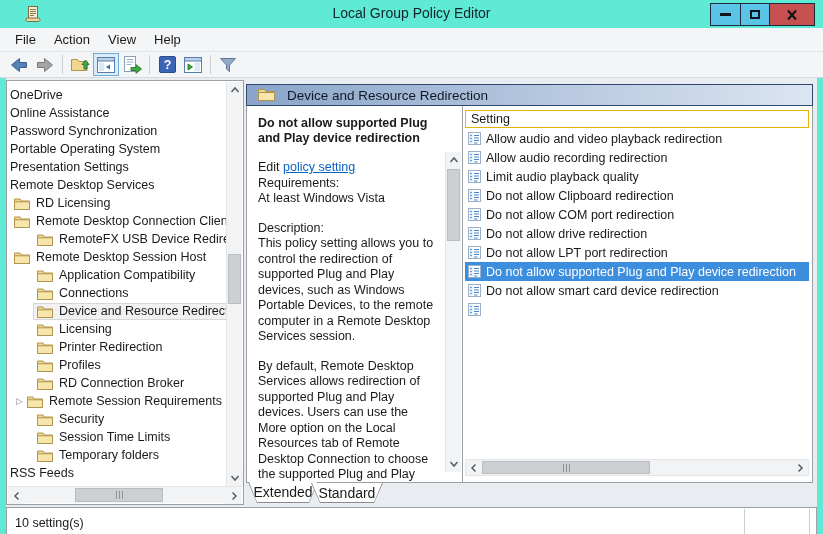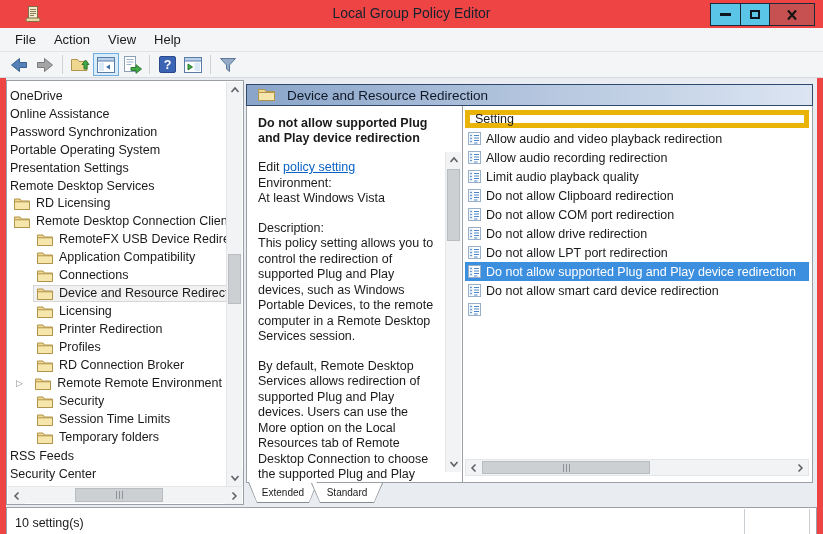--- a/index.html
+++ b/index.html
@@ -1,19 +1,19 @@
 <!DOCTYPE html>
 <html><head>
 <meta charset="utf-8">
 <style>
   * { margin:0; padding:0; box-sizing:border-box; }
   html,body { background:#9eb6c4; }
   .window {
     position:relative; width:823px; height:534px; overflow:hidden;
-    background:#ef4444; font-family:"Liberation Sans", sans-serif; color:#1a1a1a;
+    background:#5eead4; font-family:"Liberation Sans", sans-serif; color:#1a1a1a;
   }
   
   .titlebar { position:absolute; top:0; left:0; right:0; height:28px; }
   .app-icon { position:absolute; left:25px; top:5px; }
   .win-title { position:absolute; left:0; right:0; top:5px; text-align:center; font-size:14px; color:#13222e; }
   .controls { position:absolute; right:8px; top:3px; display:flex; border:1px solid #1b2a39; }
   .win-btn { width:29px; height:21px; display:flex; align-items:center; justify-content:center; background:#5ac5e7; border-left:1px solid #1b2a39; }
   .win-btn:first-child { border-left:none; }
   .win-btn.close { width:45px; background:#c75050; }
   .glyph-min { width:11px; height:3px; background:#0d1620; }
@@ -28,21 +28,21 @@
   .tb-sep { width:1px; height:19px; background:#cfd2d5; margin:0 4px; }
   
   .main-bg { position:absolute; left:6px; top:78px; width:811px; height:449px; background:#e9edf1; }
   
   .tree-pane { position:absolute; left:6px; top:80px; width:238px; height:425px; background:#fff; border:1px solid #9aa0a6; }
   .tree-rows { position:absolute; top:1px; left:1px; right:17px; bottom:18px; overflow:hidden; padding-top:4px; }
   .tree-row { height:18px; display:flex; align-items:center; font-size:12.5px; white-space:nowrap; }
   .tree-row .row-body { display:flex; align-items:center; padding:0 3px; height:17px; border:1px solid transparent; }
   .tree-row.selected .row-body { background:#f1f1f1; border:1px solid #d7d7d7; }
   .tree-row .ficon { margin-right:6px; flex:0 0 auto; }
-  .lvl0 { margin-left:-4px; padding-left:2px;align-items:flex-end; }
+  .lvl0 { margin-left:-4px; padding-left:2px; }
   .lvl1 { padding-left:2px; }
   .lvl2 { padding-left:25px; }
   .lvl2.has-exp { padding-left:6px; }
   .expander { width:19px; font-size:9px; color:#8a8a8a; display:inline-flex; justify-content:flex-start; padding-left:2px; }
   
   .sb { background:#f2f3f4; }
   .sb-arrow { display:flex; align-items:center; justify-content:center; background:#f2f3f4; }
   .sb-thumb { background:#cdd0d3; border:1px solid #b9bcc0; position:absolute; }
   .grip { display:flex; gap:2px; align-items:center; justify-content:center; height:100%; }
   .grip i { display:block; width:1px; height:8px; background:#8f9296; }
@@ -60,30 +60,30 @@
   .desc-pane { width:216px; border-right:1px solid #9aa0a6; position:relative; padding:8px 24px 0 11px; font-size:12.5px; line-height:15.5px; overflow:hidden; }
   .desc-title { font-weight:bold; margin:2px 0 14px 0; line-height:15px; }
   .desc-edit { }
   .desc-edit a { color:#0a62c4; text-decoration:underline; cursor:pointer; }
   .desc-block { white-space:pre-line; margin-bottom:14px; }
   .desc-vscroll { position:absolute; top:46px; right:1px; width:16px; height:320px; background:#f2f3f4; border-left:1px solid #e3e5e7; }
   .desc-vscroll .sb-arrow { width:15px; height:16px; }
   .desc-vscroll .down { position:absolute; bottom:0; }
   
   .list-pane { flex:1; position:relative; padding:4px 3px 0 2px; overflow:hidden; }
-  .list-header { height:18px; border:5px solid #eab308; display:flex; align-items:center; padding-left:5px; font-size:12.5px; background:#fff; margin-bottom:1px; }
+  .list-header { height:18px; border:1px solid #eab308; display:flex; align-items:center; padding-left:5px; font-size:12.5px; background:#fff; margin-bottom:1px; }
   .list-row { height:19px; display:flex; align-items:center; padding-left:3px; font-size:12.5px; white-space:nowrap; overflow:hidden; }
   .list-row .picon { margin-right:5px; flex:0 0 auto; }
   .list-row.selected { background:#3c8ede; color:#fff; }
   .list-hscroll { position:absolute; left:2px; right:3px; bottom:6px; height:17px; background:#f2f3f4; border:1px solid #e3e5e7; display:flex; }
   .list-hscroll .sb-arrow { width:16px; height:15px; }
   
   .tab-row { position:absolute; left:246px; top:483px; width:567px; height:22px; display:flex; padding-left:2px; }
   .tab { position:relative; height:20px; margin-right:-7px; clip-path:polygon(0 0,100% 0,calc(100% - 9px) 100%,9px 100%); background:#878c92; }
-  .tab-inner { position:absolute; inset:0 1px 1px 1px; clip-path:polygon(0 0,100% 0,calc(100% - 8px) 100%,8px 100%); background:#fff; display:flex; align-items:center; justify-content:center; font-size:10px; }
+  .tab-inner { position:absolute; inset:0 1px 1px 1px; clip-path:polygon(0 0,100% 0,calc(100% - 8px) 100%,8px 100%); background:#fff; display:flex; align-items:center; justify-content:center; font-size:14px; }
   .tab.active { margin-top:-1px; height:21px; }
   
   .statusbar { position:absolute; left:6px; top:507px; width:811px; height:32px; background:#fff; border:1px solid #9aa0a6; display:flex; align-items:center; padding-left:8px; font-size:12.5px; }
   .sb-div { position:absolute; top:1px; bottom:1px; width:1px; background:#c9ced3; }
 </style>
 </head>
 <body>
 
 <div class="window">
 
@@ -228,20 +228,29 @@
         </div>
         <div class="tree-row lvl2">
           <span class="row-body">
             <svg class="ficon" width="16" height="13" viewBox="0 0 16 13">
               <path d="M0.5 2 h5.5 l1.5 2 h8 v8.5 h-15 Z" fill="#efd78f" stroke="#b2954c"></path>
               <path d="M0.5 4.8 h15 v7.7 h-15 Z" fill="#f6e6ac" stroke="#b2954c"></path>
             </svg>
             <span class="tlabel">RemoteFX USB Device Redirection</span>
           </span>
         </div>
+        <div class="tree-row lvl1">
+          <span class="row-body">
+            <svg class="ficon" width="16" height="13" viewBox="0 0 16 13">
+              <path d="M0.5 2 h5.5 l1.5 2 h8 v8.5 h-15 Z" fill="#efd78f" stroke="#b2954c"></path>
+              <path d="M0.5 4.8 h15 v7.7 h-15 Z" fill="#f6e6ac" stroke="#b2954c"></path>
+            </svg>
+            <span class="tlabel">Remote Desktop Session Host</span>
+          </span>
+        </div>
         <div class="tree-row lvl2">
           <span class="row-body">
             <svg class="ficon" width="16" height="13" viewBox="0 0 16 13">
               <path d="M0.5 2 h5.5 l1.5 2 h8 v8.5 h-15 Z" fill="#efd78f" stroke="#b2954c"></path>
               <path d="M0.5 4.8 h15 v7.7 h-15 Z" fill="#f6e6ac" stroke="#b2954c"></path>
             </svg>
             <span class="tlabel">Application Compatibility</span>
           </span>
         </div>
         <div class="tree-row lvl2">
@@ -298,21 +307,21 @@
             <span class="tlabel">RD Connection Broker</span>
           </span>
         </div>
         <div class="tree-row lvl2 has-exp">
           <span class="expander">▷</span>
           <span class="row-body">
             <svg class="ficon" width="16" height="13" viewBox="0 0 16 13">
               <path d="M0.5 2 h5.5 l1.5 2 h8 v8.5 h-15 Z" fill="#efd78f" stroke="#b2954c"></path>
               <path d="M0.5 4.8 h15 v7.7 h-15 Z" fill="#f6e6ac" stroke="#b2954c"></path>
             </svg>
-            <span class="tlabel">Remote Remote Environment</span>
+            <span class="tlabel">Remote Session Requirements</span>
           </span>
         </div>
         <div class="tree-row lvl2">
           <span class="row-body">
             <svg class="ficon" width="16" height="13" viewBox="0 0 16 13">
               <path d="M0.5 2 h5.5 l1.5 2 h8 v8.5 h-15 Z" fill="#efd78f" stroke="#b2954c"></path>
               <path d="M0.5 4.8 h15 v7.7 h-15 Z" fill="#f6e6ac" stroke="#b2954c"></path>
             </svg>
             <span class="tlabel">Security</span>
           </span>
@@ -390,21 +399,21 @@
       </svg>
     </span>
     <span>Device and Resource Redirection</span>
   </div>
 
   <div class="content-body">
 
     <div class="desc-pane">
       <div class="desc-title">Do not allow supported Plug and Play device redirection</div>
       <div class="desc-edit"><span>Edit </span><a>policy setting</a></div>
-      <div class="desc-block">Environment:
+      <div class="desc-block">Requirements:
 At least Windows Vista</div>
       <div class="desc-block">Description:
 This policy setting allows you to control the redirection of supported Plug and Play devices, such as Windows Portable Devices, to the remote computer in a Remote Desktop Services session.</div>
       <div class="desc-block">By default, Remote Desktop Services allows redirection of supported Plug and Play devices. Users can use the More option on the Local Resources tab of Remote Desktop Connection to choose the supported Plug and Play devices to redirect to the remote</div>
       <div class="desc-vscroll">
         <div class="sb-arrow">
           <svg width="10" height="10" viewBox="0 0 10 10">
               <path d="M1.5 7 L5 3 L8.5 7" fill="none" stroke="#5a5e63" stroke-width="1.5"></path>
             </svg>
         </div>

